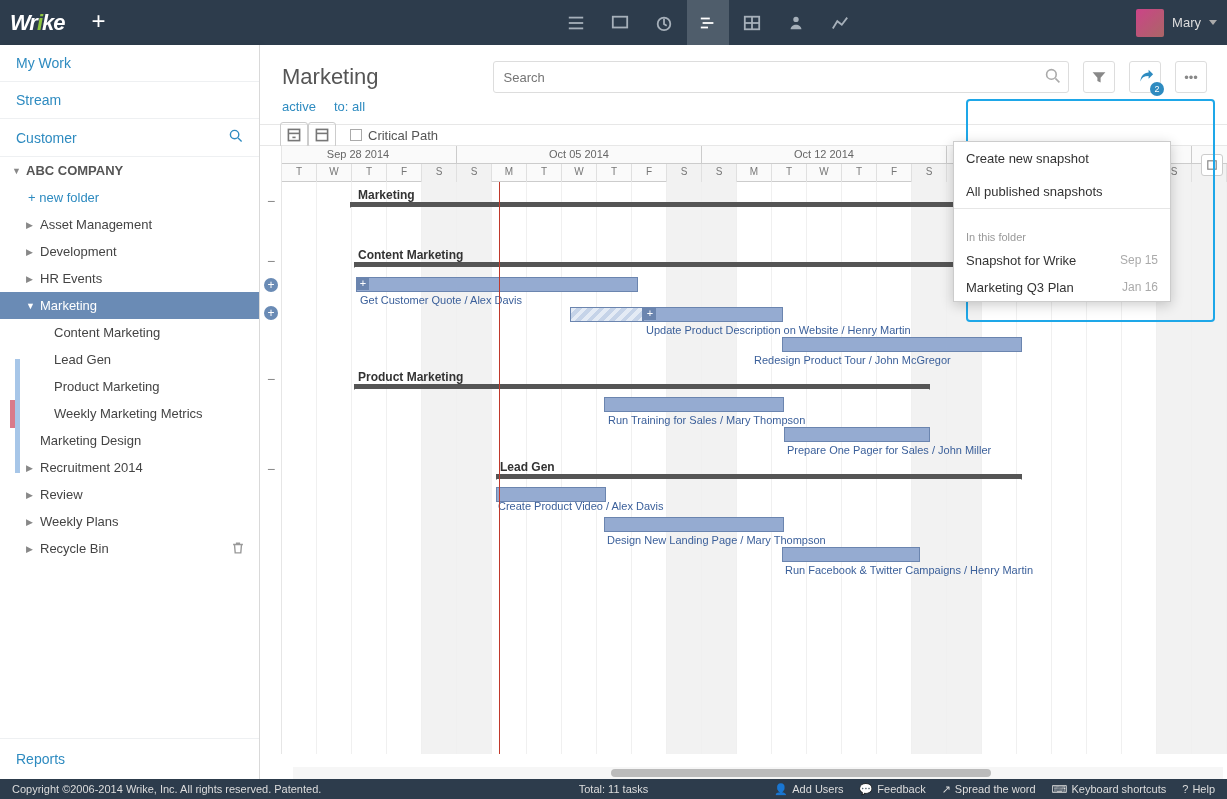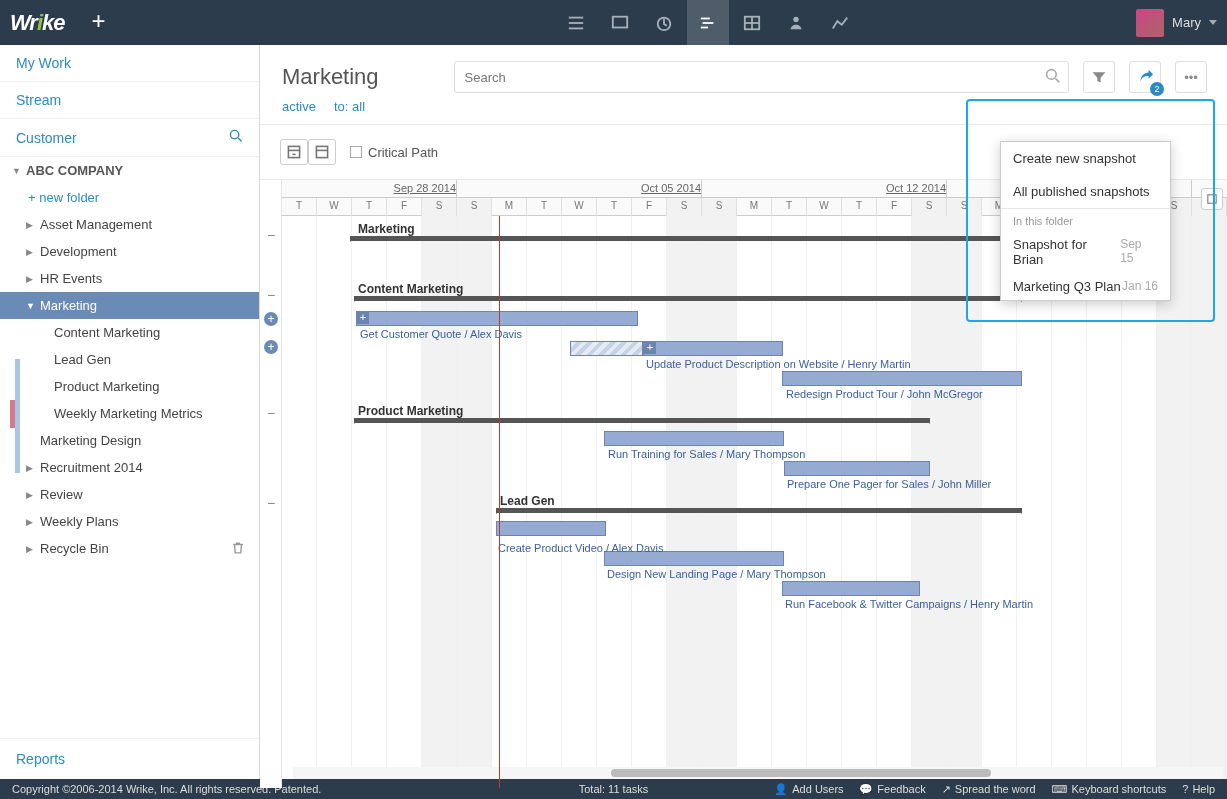--- a/index.html
+++ b/index.html
@@ -32,38 +32,38 @@
 .tree-row.child { padding-left: 54px; }
 .blue-bar { position: absolute; left: 15px; top: 359px; width: 5px; height: 114px; background: #a7c6e8; }
 .pink-bar { position: absolute; left: 10px; top: 400px; width: 5px; height: 28px; background: #d97a8a; }
 .trash-area { position: relative; }
 .trash-ic { position: absolute; right: 14px; top: 6px; color: #999; }
 .reports-row { border-top: 1px solid #eef0f2; padding: 12px 16px; color: #2e8bc0; font-size: 14px; cursor: pointer; }
 
 .main { flex: 1; position: relative; background: #fff; }
 .main-header { padding: 16px 20px 6px 22px; display: flex; align-items: center; gap: 14px; }
 .page-title { font-size: 22px; color: #555; font-weight: 400; }
-.search-wrap { flex: 1; margin-left: 61px; position: relative; }
+.search-wrap { flex: 1; margin-left: 100px; position: relative; }
 .search-input { width: 100%; height: 32px; border: 1px solid #ddd; border-radius: 3px; padding: 0 30px 0 10px; font-size: 13px; color: #888; }
 .search-ic2 { position: absolute; right: 8px; top: 7px; color: #aaa; }
 .hdr-btn { width: 32px; height: 32px; border: 1px solid #ddd; border-radius: 3px; display: flex; align-items: center; justify-content: center; color: #888; cursor: pointer; }
 .hdr-btn.share { color: #2e8bc0; position: relative; }
 .badge { position: absolute; bottom: -4px; right: -4px; background: #2e8bc0; color: #fff; width: 14px; height: 14px; border-radius: 50%; font-size: 9px; display: flex; align-items: center; justify-content: center; }
 .sub-filters { padding: 0 22px 10px; display: flex; gap: 18px; font-size: 13px; }
 .sub-filters span { color: #2e8bc0; cursor: pointer; }
 
-.gantt-toolbar { border-top: 1px solid #e7e7e7; border-bottom: 1px solid #e7e7e7; height: 56px; display: flex; align-items: center; padding: 0 20px; }
+.gantt-toolbar { border-top: 1px solid #e7e7e7; border-bottom: 1px solid #e7e7e7; height: 22px; display: flex; align-items: center; padding: 0 20px; }
 .gbtn { width: 28px; height: 26px; border: 1px solid #ccc; border-radius: 3px; display: flex; align-items: center; justify-content: center; color: #777; cursor: pointer; font-size: 14px; }
 .crit { display: flex; align-items: center; gap: 6px; margin-left: 14px; color: #555; }
 .crit .cb { width: 12px; height: 12px; border: 1px solid #aaa; }
 
 .timeline { position: relative; overflow: hidden; height: 608px; }
 .timeline-header { height: 36px; border-bottom: 1px solid #ccc; position: relative; background: #fafafa; }
 .week-row { height: 18px; border-bottom: 1px solid #ccc; display: flex; }
-.week-cell { border-right: 1px solid #ccc; text-align: right; font-size: 11px; color: #666; padding-top: 2px; text-decoration: underline; }
+.week-cell { border-right: 1px solid #ccc; text-align: center; font-size: 11px; color: #666; padding-top: 2px; }
 .day-row { height: 18px; display: flex; }
 .day-cell { width: 35px; border-right: 1px solid #e0e0e0; text-align: center; font-size: 10px; color: #777; padding-top: 2px; }
 .weekend { background: #f2f2f2; }
 .gantt-body { position: relative; height: 572px; }
 .grid-col { position: absolute; top: 0; bottom: 0; border-right: 1px solid #f0f0f0; }
 .grid-col.wk { background: #f2f2f2; }
 .today-line { position: absolute; top: 0; bottom: 0; width: 1px; background: #c0392b; z-index: 5; }
 .group-header { position: absolute; font-weight: bold; font-size: 12px; color: #333; z-index: 4; }
 .group-bar { position: absolute; height: 5px; background: #555; z-index: 3; }
 .group-bar::before, .group-bar::after { content: ''; position: absolute; top: 0; border-top: 6px solid #555; }
@@ -71,23 +71,23 @@
 .group-bar::after { right: 0; border-right: 0; border-left: 6px solid transparent; }
 .task-bar { position: absolute; height: 15px; background: #95abd1; border: 1px solid #6b85af; z-index: 3; }
 .task-bar.hatched { background: repeating-linear-gradient(135deg,#e4ebf5,#e4ebf5 4px,#c5d3e8 4px,#c5d3e8 8px); }
 .task-marker { position: absolute; width: 12px; height: 12px; background: #6b85af; color: #fff; font-size: 11px; line-height: 11px; text-align: center; z-index: 4; }
 .task-label { position: absolute; font-size: 11px; color: #3a5f9a; z-index: 4; white-space: nowrap; }
 .left-narrow { position: absolute; left: 0; top: 0; width: 22px; height: 100%; border-right: 1px solid #e6e6e6; z-index: 6; background: #fff; }
 .left-narrow .ln { position: absolute; left: 0; width: 22px; height: 22px; display: flex; align-items: center; justify-content: center; font-size: 14px; color: #888; }
 .view-box { position: absolute; right: 4px; top: 8px; width: 22px; height: 22px; border: 1px solid #ccc; border-radius: 3px; background: #fff; z-index: 7; display: flex; align-items: center; justify-content: center; }
 
 .dropdown-highlight { position: absolute; right: 12px; top: 54px; width: 249px; height: 223px; border: 2px solid #1ea7e8; border-radius: 4px; z-index: 20; pointer-events: none; }
-.dropdown { position: absolute; right: 56px; top: 96px; width: 171px; background: #fff; border: 1px solid #ccc; box-shadow: 0 3px 12px rgba(0,0,0,0.2); z-index: 21; }
+.dropdown { position: absolute; right: 56px; top: 96px; width: 218px; background: #fff; border: 1px solid #ccc; box-shadow: 0 3px 12px rgba(0,0,0,0.2); z-index: 21; }
 .dd-item { padding: 9px 12px; cursor: pointer; font-size: 13px; }
-.dd-sep { border-top: 1px solid #e6e6e6; padding: 6px 12px 4px; font-size: 11px; color: #999; }
+.dd-sep { border-top: 1px solid #e6e6e6; padding: 22px 12px 4px; font-size: 11px; color: #999; }
 .dd-snap { padding: 6px 12px; display: flex; justify-content: space-between; cursor: pointer; font-size: 13px; }
 .dd-snap .date { color: #aaa; font-size: 12px; }
 
 .footer { position: absolute; bottom: 0; left: 0; right: 0; height: 20px; background: #2d3c4c; color: #ddd; font-size: 11px; display: flex; align-items: center; padding: 0 12px; }
 .footer .center-txt { position: absolute; left: 50%; transform: translateX(-50%); }
 .footer .right-items { margin-left: auto; display: flex; gap: 16px; }
 .footer .right-items span { cursor: pointer; display: flex; align-items: center; gap: 4px; }
 .hscroll { position: absolute; bottom: 20px; left: 293px; right: 4px; height: 12px; background: #f6f6f6; }
 .hscroll .thumb { position: absolute; left: 318px; width: 380px; height: 8px; top: 2px; background: #bbb; border-radius: 4px; }
 </style>
@@ -323,36 +323,36 @@
         <div class="task-bar" style="left:96px;top:95px;width:282px"></div>
         <div class="task-marker" style="left:97px;top:96px">+</div>
         <div class="task-label" style="left:100px;top:112px">Get Customer Quote / Alex Davis</div>
 
         <div class="task-bar hatched" style="left:310px;top:125px;width:73px"></div>
         <div class="task-bar" style="left:383px;top:125px;width:140px"></div>
         <div class="task-marker" style="left:384px;top:126px">+</div>
         <div class="task-label" style="left:386px;top:142px">Update Product Description on Website / Henry Martin</div>
 
         <div class="task-bar" style="left:522px;top:155px;width:240px"></div>
-        <div class="task-label" style="left:526px;top:172px">Redesign Product Tour / John McGregor</div>
+        <div class="task-label" style="left:494px;top:172px">Redesign Product Tour / John McGregor</div>
 
         <div class="group-header" style="left:98px;top:188px">Product Marketing</div>
         <div class="group-bar" style="left:94px;top:202px;width:576px"></div>
 
         <div class="task-bar" style="left:344px;top:215px;width:180px"></div>
         <div class="task-label" style="left:348px;top:232px">Run Training for Sales / Mary Thompson</div>
 
         <div class="task-bar" style="left:524px;top:245px;width:146px"></div>
         <div class="task-label" style="left:527px;top:262px">Prepare One Pager for Sales / John Miller</div>
 
         <div class="group-header" style="left:240px;top:278px">Lead Gen</div>
         <div class="group-bar" style="left:236px;top:292px;width:526px"></div>
 
         <div class="task-bar" style="left:236px;top:305px;width:110px"></div>
-        <div class="task-label" style="left:238px;top:326px">Create Product Video / Alex Davis</div>
+        <div class="task-label" style="left:238px;top:318px">Create Product Video / Alex Davis</div>
 
         <div class="task-bar" style="left:344px;top:335px;width:180px"></div>
         <div class="task-label" style="left:347px;top:352px">Design New Landing Page / Mary Thompson</div>
 
         <div class="task-bar" style="left:522px;top:365px;width:138px"></div>
         <div class="task-label" style="left:525px;top:382px">Run Facebook &amp; Twitter Campaigns / Henry Martin</div>
       <div class="grid-col" style="left: 22px; width: 35px;"></div>
           <div class="grid-col" style="left: 57px; width: 35px;"></div>
           <div class="grid-col" style="left: 92px; width: 35px;"></div>
           <div class="grid-col" style="left: 127px; width: 35px;"></div>
@@ -386,21 +386,21 @@
           </svg>
         </div>
     </div>
 
     <div class="dropdown-highlight"></div>
     <div class="dropdown">
       <div class="dd-item">Create new snapshot</div>
       <div class="dd-item">All published snapshots</div>
       <div class="dd-sep">In this folder</div>
       <div class="dd-snap">
-        <span>Snapshot for Brian</span>
+        <span>Snapshot for Wrike</span>
         <span class="date">Sep 15</span>
       </div>
       <div class="dd-snap">
         <span>Marketing Q3 Plan</span>
         <span class="date">Jan 16</span>
       </div>
     </div>
   </div>
 </div>
 

